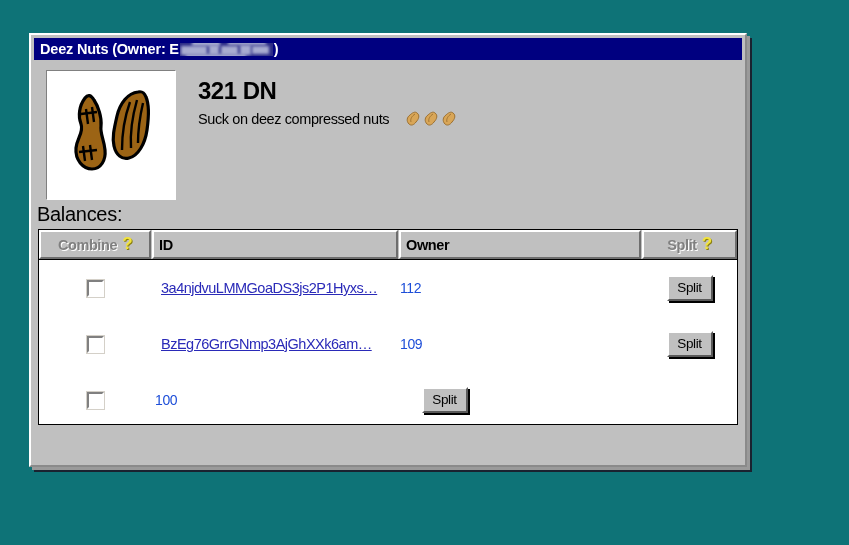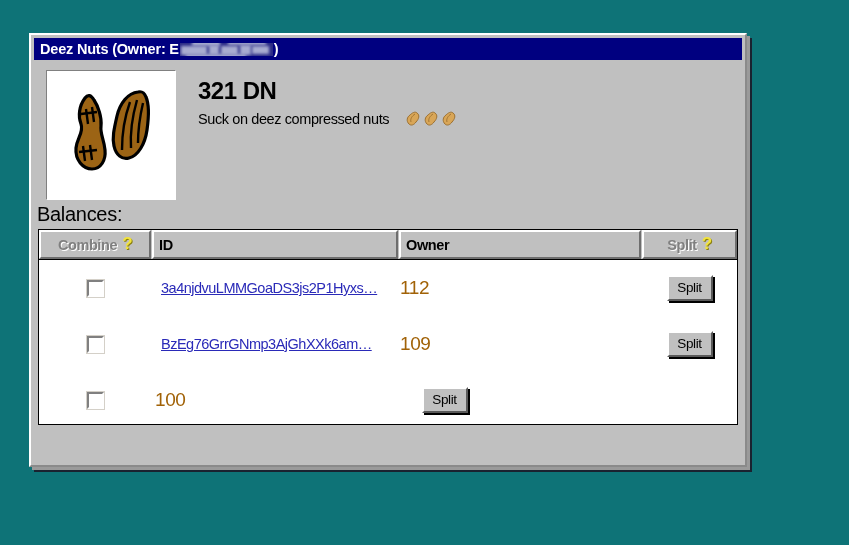--- a/index.html
+++ b/index.html
@@ -209,22 +209,22 @@
     display: flex; align-items: center; justify-content: center;
   }
   .cell-id {
     flex: 1 1 auto;
     padding-left: 10px;
     overflow: hidden;
     white-space: nowrap;
   }
   .cell-amount {
     width: 242px; flex: 0 0 242px;
-    font-size: 19px;
-    color: #a16207;
+    font-size: 14px;
+    color: #1d4ed8;
     letter-spacing: -0.4px;
     padding-left: 4px;
   }
   .cell-split {
     width: 95px; flex: 0 0 95px;
     display: flex; align-items: center; justify-content: center;
   }
 
   .winbox {
     width: 17px; height: 17px;

